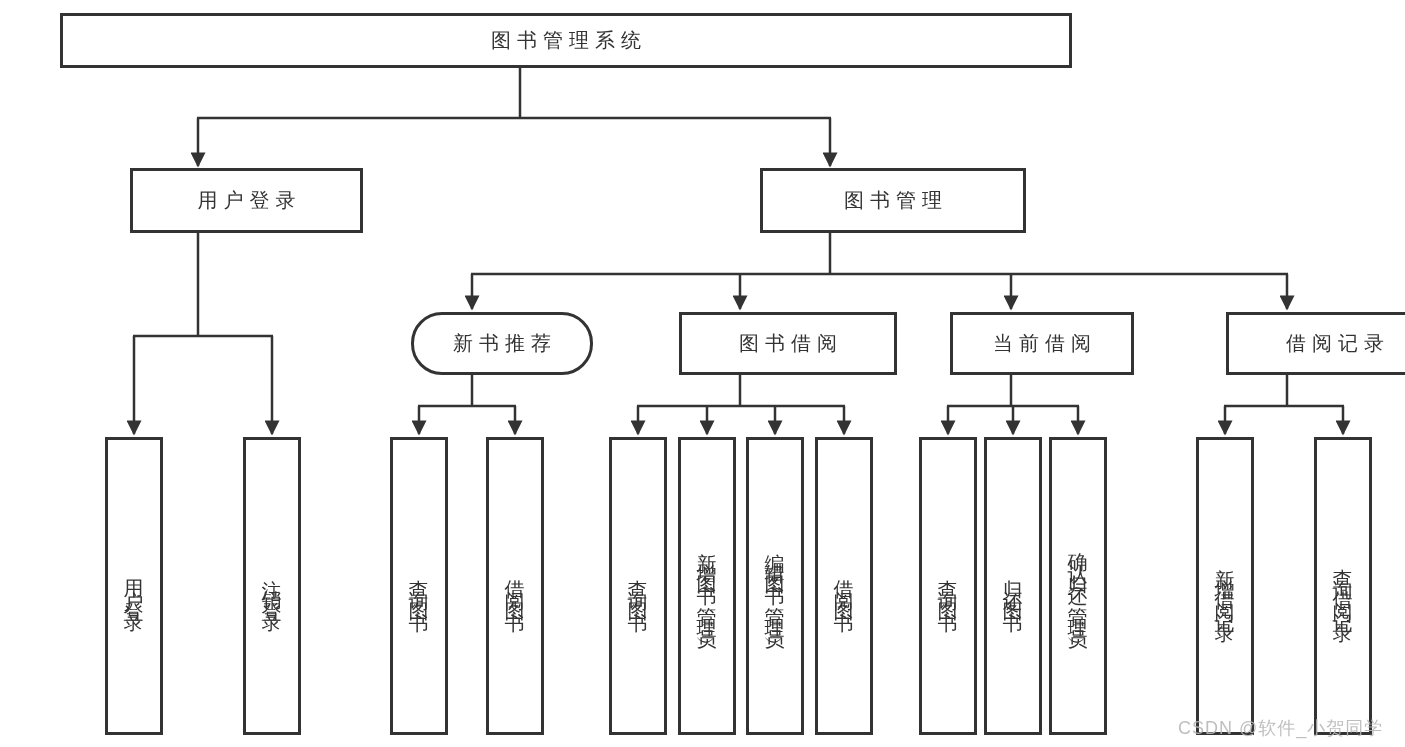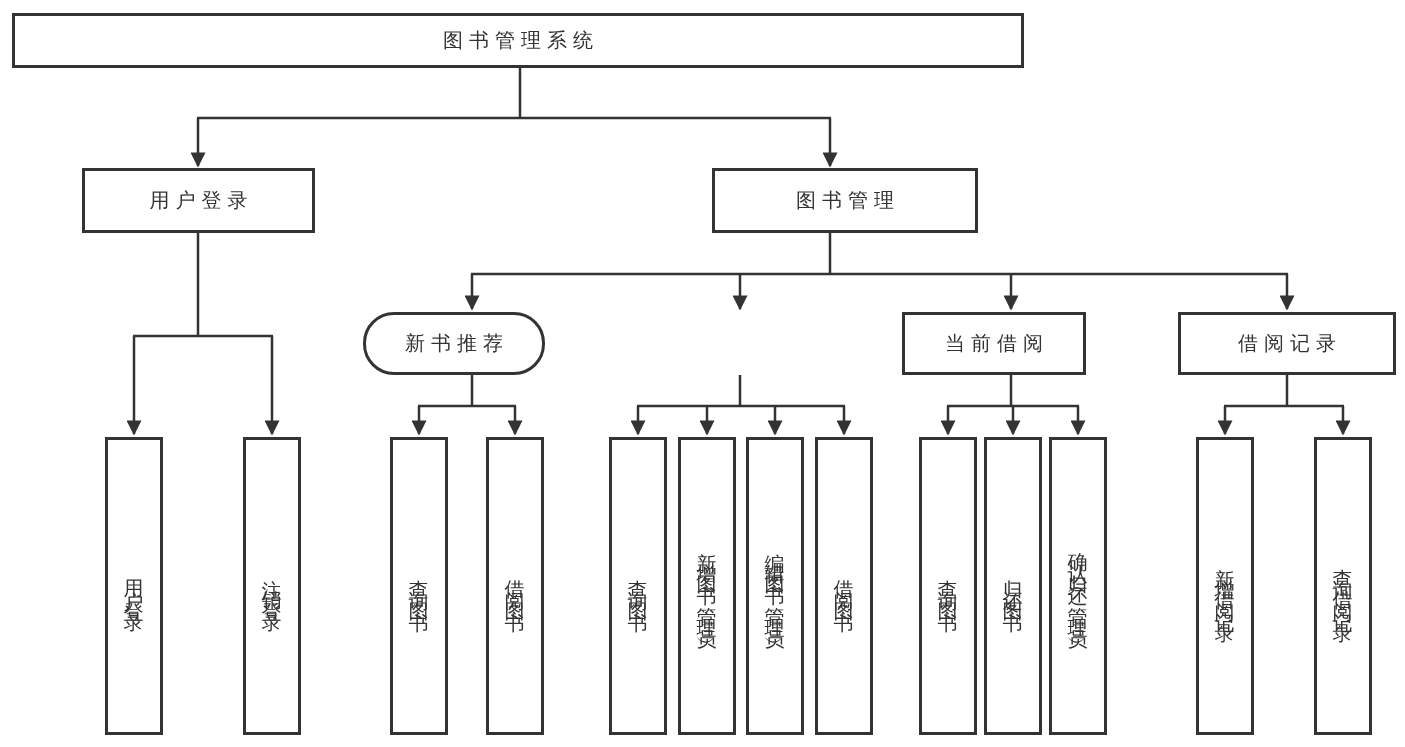--- a/index.html
+++ b/index.html
@@ -31,20 +31,21 @@
     align-items: center;
     justify-content: center;
     z-index: 2;
     color: #333333;
   }
   .hbox {
     font-size: 20px;
     letter-spacing: 6px;
     text-indent: 6px;
     white-space: nowrap;
+    margin-left: 48px;
   }
   .leaf {
     writing-mode: vertical-rl;
     text-orientation: mixed;
     font-size: 20px;
     letter-spacing: 11px;
     line-height: 1;
   }
   .watermark {
     position: absolute;
@@ -110,20 +111,21 @@
       <line x1="1343" y1="406" x2="1343" y2="434" marker-end="url(#arrow)"></line>
     </g>
   </svg>
 
   <div class="box hbox" style="left:12px; top:13px; width:1012px; height:55px;">图书管理系统</div>
 
   <div class="box hbox" style="left:82px; top:168px; width:233px; height:65px;">用户登录</div>
   <div class="box hbox" style="left:712px; top:168px; width:266px; height:65px;">图书管理</div>
 
   <div class="box hbox" style="left:363px; top:312px; width:182px; height:63px;border-radius:31px;">新书推荐</div>
+  <div class="box hbox" style="left:631px; top:312px; width:218px; height:63px;">图书借阅</div>
   <div class="box hbox" style="left:902px; top:312px; width:184px; height:63px;">当前借阅</div>
   <div class="box hbox" style="left:1178px; top:312px; width:218px; height:63px;">借阅记录</div>
 
   <div class="box leaf" style="left:105px; top:437px; width:58px; height:298px;">用户登录</div>
   <div class="box leaf" style="left:243px; top:437px; width:58px; height:298px;">注销登录</div>
 
   <div class="box leaf" style="left:390px; top:437px; width:58px; height:298px;">查询图书</div>
   <div class="box leaf" style="left:486px; top:437px; width:58px; height:298px;">借阅图书</div>
 
   <div class="box leaf" style="left:609px; top:437px; width:58px; height:298px;">查询图书</div>
@@ -131,14 +133,15 @@
   <div class="box leaf" style="left:746px; top:437px; width:58px; height:298px;">编辑图书（管理员）</div>
   <div class="box leaf" style="left:815px; top:437px; width:58px; height:298px;">借阅图书</div>
 
   <div class="box leaf" style="left:919px; top:437px; width:58px; height:298px;">查询图书</div>
   <div class="box leaf" style="left:984px; top:437px; width:58px; height:298px;">归还图书</div>
   <div class="box leaf" style="left:1049px; top:437px; width:58px; height:298px;">确认归还（管理员）</div>
 
   <div class="box leaf" style="left:1196px; top:437px; width:58px; height:298px;">新增借阅记录</div>
   <div class="box leaf" style="left:1314px; top:437px; width:58px; height:298px;">查询借阅记录</div>
 
+  <div class="watermark" style="left:1178px; top:716px;">CSDN @软件_小贺同学</div>
 
 </div>
 
 </body></html>

